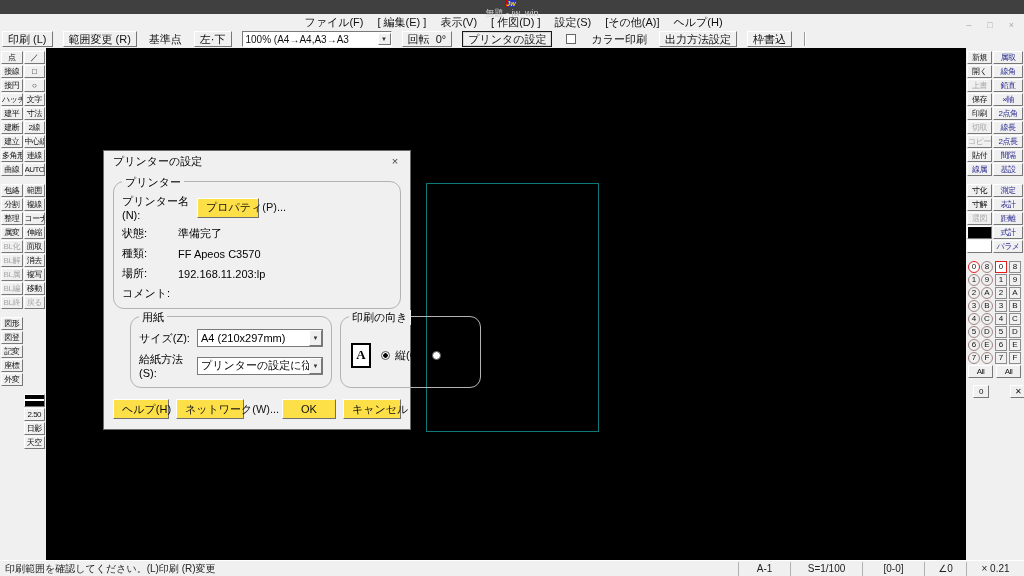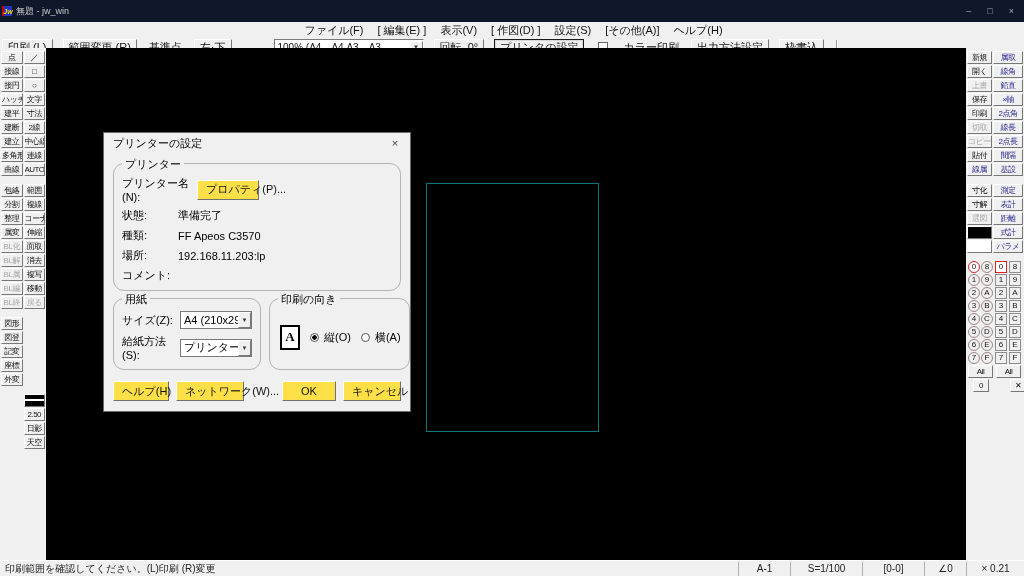--- a/index.html
+++ b/index.html
@@ -2,36 +2,36 @@
 <html><head>
 <meta charset="utf-8">
 <style>
   * { margin:0; padding:0; box-sizing:border-box; }
   html,body { width:1024px; height:576px; overflow:hidden; background:#3a3a3a; }
   .window {
     position:relative; width:1024px; height:576px;
     font-family:"Liberation Sans", sans-serif; background:#f0f0f0; overflow:hidden;
   }
   
-  .titlebar { height:22px; background:#0f172a; color:#c8c8c8; display:flex; align-items:center; font-size:9px; padding:0 2px; }
+  .titlebar { height:14px; background:#404040; color:#c8c8c8; display:flex; align-items:center; font-size:9px; padding:0 2px;flex-direction:column; }
   .app-icon { width:10px; height:10px; background:#2335c0; color:#ffd400; font-size:7px; font-weight:bold; font-style:italic;
     display:flex; align-items:center; justify-content:center; margin-right:4px; border-left:2px solid #c00; }
   .win-controls { margin-left:auto; display:flex; gap:16px; padding-right:8px; color:#a8a8a8; font-size:9px; }
   .win-controls span { cursor:default; }
   
   .menubar { height:16px; display:flex; align-items:center; background:#f0f0f0; font-size:11px; padding-left:3px; color:#111;justify-content:center; }
   .menu-item { padding:0 7px; white-space:nowrap; }
   
   .toolbar { height:18px; display:flex; align-items:center; background:#f0f0f0; padding:1px 2px; gap:10px; font-size:11px; }
   .tbtn { font-family:inherit; font-size:11px; height:16px; line-height:13px; padding:0 5px; background:#f0f0f0;
     border:1px solid; border-color:#ffffff #777777 #777777 #ffffff; white-space:nowrap; color:#111; }
   .tbtn.active { border:1px solid #1a1a1a; box-shadow:inset 0 0 0 1px #d8d8d8; }
   .tlabel { padding:0 2px; white-space:nowrap; color:#111; }
   .tcombo { display:flex; align-items:center; width:150px; height:16px; background:#fff;
-    border:1px solid; border-color:#7a7a7a #ffffff #ffffff #7a7a7a; font-size:10px; padding-left:3px; white-space:nowrap; overflow:hidden; color:#111;margin-left:32px; }
+    border:1px solid; border-color:#7a7a7a #ffffff #ffffff #7a7a7a; font-size:10px; padding-left:3px; white-space:nowrap; overflow:hidden; color:#111; }
   .combo-arrow-btn { margin-left:auto; width:13px; height:12px; background:#f0f0f0; border:1px solid;
     border-color:#ffffff #777777 #777777 #ffffff; font-size:6px; display:flex; align-items:center; justify-content:center; color:#333; flex:none; }
   .checkbox { width:10px; height:10px; background:#fff; border:1px solid #666; display:inline-block; margin:0 3px 0 4px; }
   .tsep { width:2px; height:14px; border-left:1px solid #9a9a9a; border-right:1px solid #fff; margin:0 2px; }
   
   .main { position:absolute; top:48px; left:0; right:0; bottom:16px; display:flex; }
   .sidebar { background:#f0f0f0; padding-top:3px; }
   .sidebar-left { width:46px; }
   .sidebar-right { width:58px; }
   .tb-row { display:flex; gap:1px; padding:0 1px; margin-bottom:1px; }
@@ -46,55 +46,55 @@
   .lwbox { background:linear-gradient(to bottom,#000 0 4px,#fff 4px 6px,#000 6px 11px); }
   .blackbox { background:#000; }
   .whitebox { background:#fff; }
   
   .layer-row { display:flex; gap:1px; padding:0 2px; margin-bottom:1px; }
   .lcell { width:12px; height:12px; font-family:inherit; font-size:8px; line-height:10px; text-align:center; padding:0;
     background:#f0f0f0; border:1px solid #8d8d8d; color:#111; }
   .circ { border-radius:50%; border-color:#a08585; }
   .sq { margin-left:1px; }
   .on { border-color:#e02020; background:#fff; }
-  .layer-foot { display:flex; padding:0 2px; margin-bottom:1px; }
+  .layer-foot { display:flex; padding:0 2px; margin-bottom:7px; }
   .layer-foot .sbtn { flex:none; }
   .allL { width:25px; margin-right:3px; }
   .allR { width:25px; }
   .zeroL { width:16px; margin-left:5px; margin-right:12px; }
   .crossR { width:16px; margin-left:9px; }
   
   .canvas { flex:1; background:#000; position:relative; }
   .print-frame { position:absolute; left:380px; top:135px; width:173px; height:249px; border:1px solid #0d7878; }
   
   .statusbar { position:absolute; left:0; right:0; bottom:0; height:16px; background:#f0f0f0; border-top:1px solid #ffffff;
     display:flex; align-items:center; font-size:10px; color:#222; }
   .status-msg { flex:1; padding-left:5px; white-space:nowrap; overflow:hidden; }
   .sfield { border-left:1px solid #b0b0b0; height:14px; display:flex; align-items:center; justify-content:center; white-space:nowrap; }
   .sf-paper { width:52px; } .sf-scale { width:72px; } .sf-layer { width:62px; } .sf-angle { width:42px; } .sf-zoom { width:58px; }
   
-  .dialog { position:absolute; left:103px; top:132px; width:308px; background:#f0f0f0; z-index:30;
+  .dialog { position:absolute; left:103px; top:150px; width:308px; background:#f0f0f0; z-index:30;
     border:1px solid #6a6a6a; box-shadow:3px 3px 8px rgba(0,0,0,0.65); font-size:11px; color:#000; }
   .dlg-titlebar { height:20px; display:flex; align-items:center; padding-left:9px; font-size:11px; }
   .dlg-close { margin-left:auto; width:30px; height:20px; display:flex; align-items:center; justify-content:center; font-size:11px; color:#444; }
   .dlg-body { padding:3px 9px 10px 9px; }
   .group { border:1px solid #b4b4b4; border-radius:11px; position:relative; padding:12px 8px 6px 8px; margin-top:7px; }
   .legend { position:absolute; top:-7px; left:8px; background:#f0f0f0; padding:0 3px; font-size:11px; }
   .prow { display:flex; align-items:center; margin-bottom:5px; }
   .plabel { width:68px; flex:none; }
   .ilabel { width:56px; flex:none; }
   .dcombo { display:flex; align-items:center; height:18px; background:#fff; border:1px solid #7a7a7a; overflow:hidden; flex:1; }
   .dcombo .dtext { flex:1; height:100%; display:flex; align-items:center; padding-left:3px; white-space:nowrap; overflow:hidden; }
   .dcombo.selblue .dtext { background:#2b6bd3; color:#fff; }
   .dcombo .combo-arrow-btn { height:16px; margin-right:0; }
   .dbtn { font-family:inherit; font-size:11px; height:20px; padding:0 8px; background:#fde047;
     border:1px solid; border-color:#ffffff #707070 #707070 #ffffff; white-space:nowrap; color:#111; }
   .props-btn { margin-left:7px; width:62px; flex:none; }
   .bottom-groups { display:flex; gap:8px; align-items:stretch; }
-  .paper-group { width:148px; flex:none; }
+  .paper-group { width:202px; flex:none;margin-left:17px; }
   .orient-group { flex:1; display:flex; align-items:center; gap:10px; padding-left:10px; }
   .paper-group .plabel { width:58px; }
   .page-icon { width:20px; height:25px; border:2px solid #000; background:#fff; display:flex; align-items:center; justify-content:center;
     font-family:"Liberation Serif", serif; font-weight:bold; font-size:13px; }
   .radio-col { display:flex; flex-direction:row; gap:10px; }
   .radio-row { display:flex; align-items:center; white-space:nowrap; }
   .radio { width:9px; height:9px; border-radius:50%; border:1px solid #555; background:#fff; display:inline-block; margin-right:5px; flex:none; }
   .radio.sel { background:radial-gradient(circle,#000 0 2px,#fff 2.5px); }
   .dlg-buttons { display:flex; gap:7px; margin-top:11px; }
   .btn-help { width:56px; } .btn-net { width:68px; }

